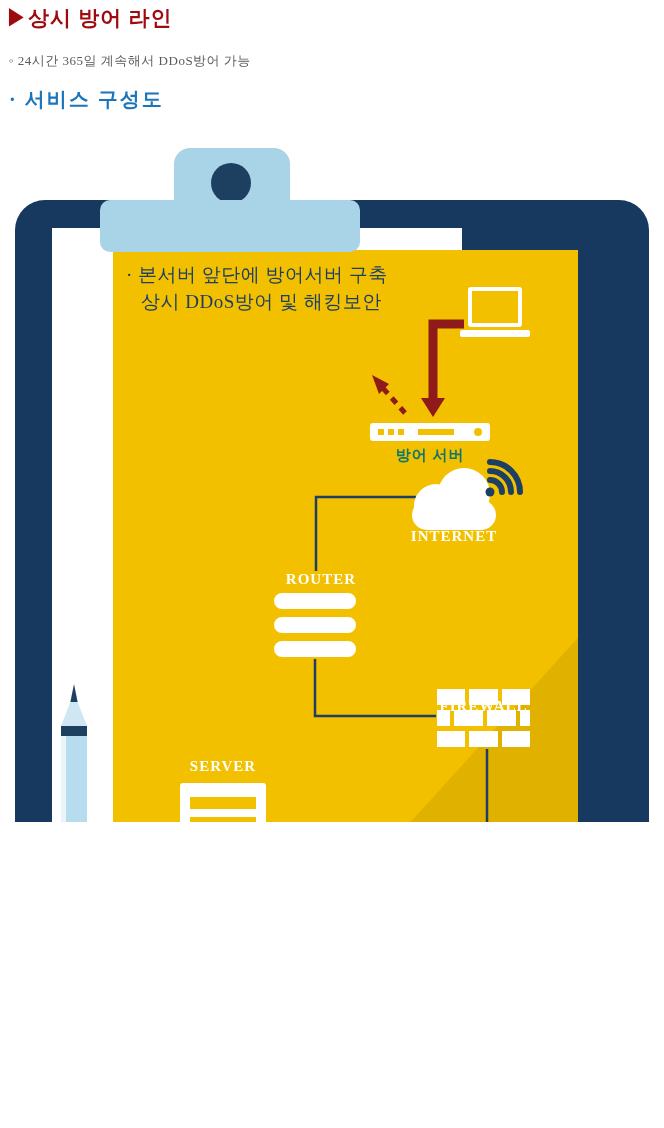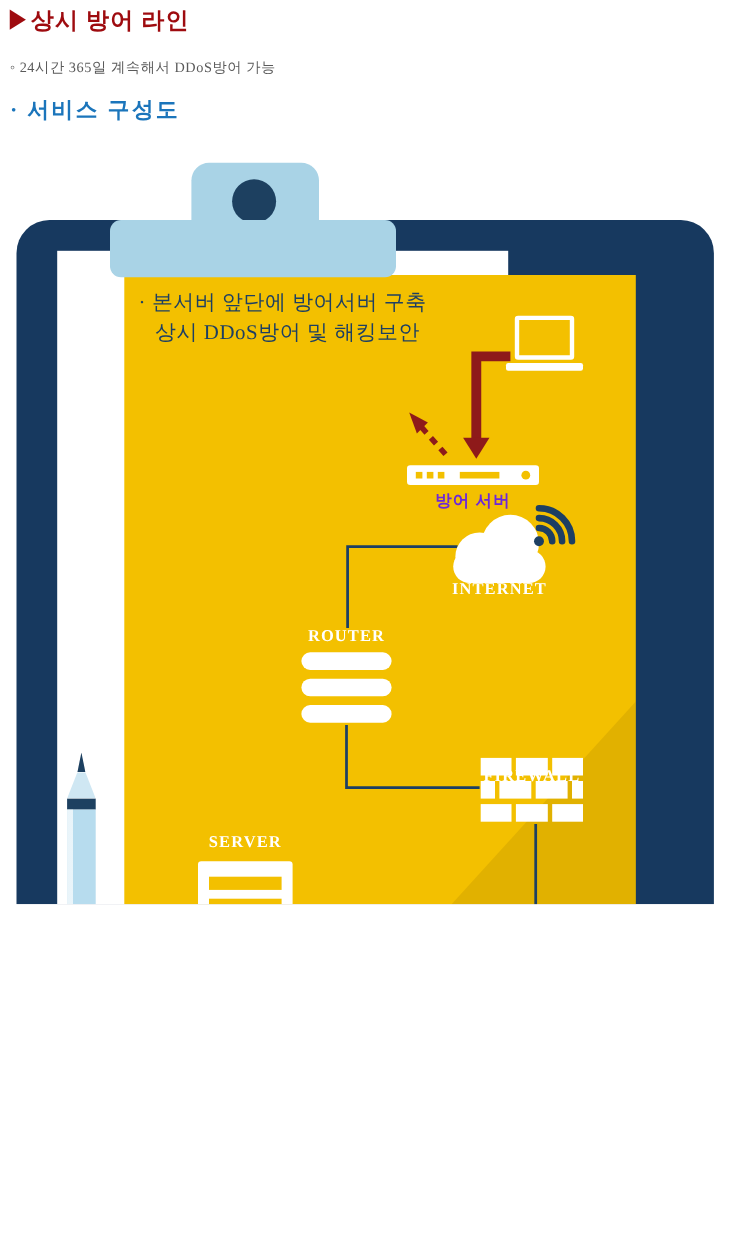--- a/index.html
+++ b/index.html
@@ -37,23 +37,23 @@
   .pen-body { height:171px; background:#b7dcee;
               background-image:linear-gradient(90deg, rgba(255,255,255,0.7) 0 5px, rgba(255,255,255,0) 5px); }
   .pen-cap  { height:45px; background:#cfe7f3; border-radius:0 0 12px 12px; }
 
   
   .note1 { left:126px; top:262px; font-size:19px; color:#1d3f63; letter-spacing:0.5px; }
   .note2 { left:141px; top:289px; font-size:19px; color:#1d3f63; letter-spacing:0.5px; }
 
   
   .lbl { font-weight:bold; font-size:15px; text-align:center; letter-spacing:1px; }
-  .lbl-defserver { left:370px; top:446px; width:120px; color:#6d28d9; }
+  .lbl-defserver { left:370px; top:446px; width:120px; color:#0f766e; }
   .lbl-internet  { left:408px; top:528px; width:92px;  color:#ffffff; }
-  .lbl-router    { left:274px; top:571px; width:82px;  color:#ffffff; }
+  .lbl-router    { left:274px; top:571px; width:82px;  color:#ffffff;text-align:right; }
   .lbl-firewall  { left:437px; top:664px; width:93px;  color:#ffffff;margin-top:34px; }
   .lbl-server    { left:180px; top:758px; width:86px;  color:#ffffff;text-align:center; }
 
   
   .laptop { left:460px; top:287px; width:70px; }
   .laptop-screen { width:54px; height:40px; border:4px solid #ffffff; border-radius:3px; margin:0 auto; }
   .laptop-base   { width:70px; height:7px; background:#ffffff; border-radius:2px; margin-top:3px; }
 
   
   .defbar { left:370px; top:423px; width:120px; height:18px; background:#ffffff; border-radius:3px; }

